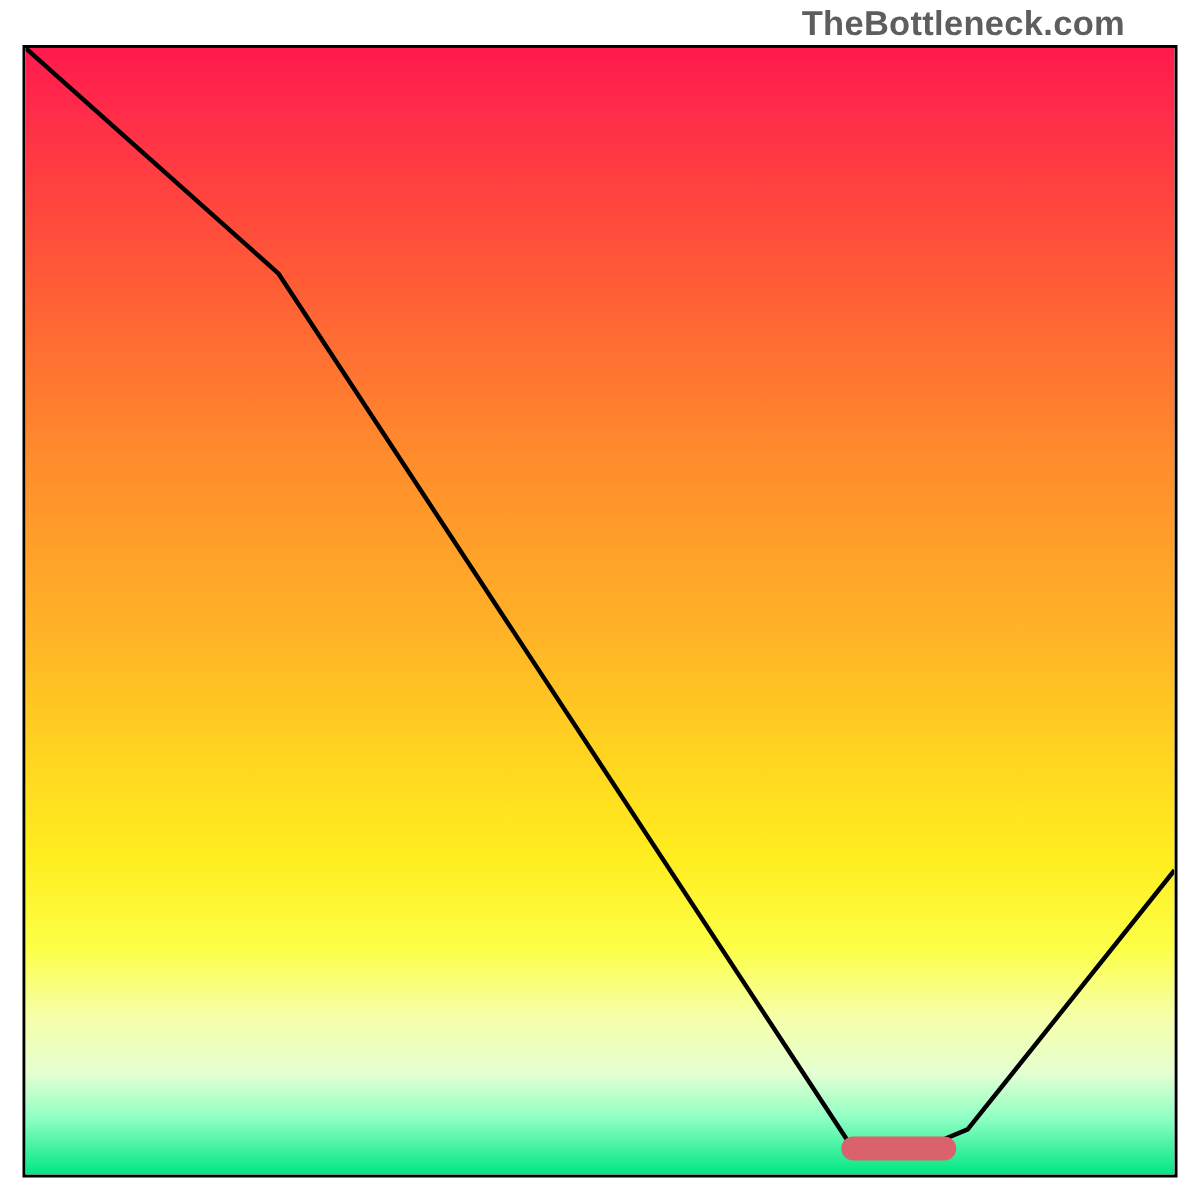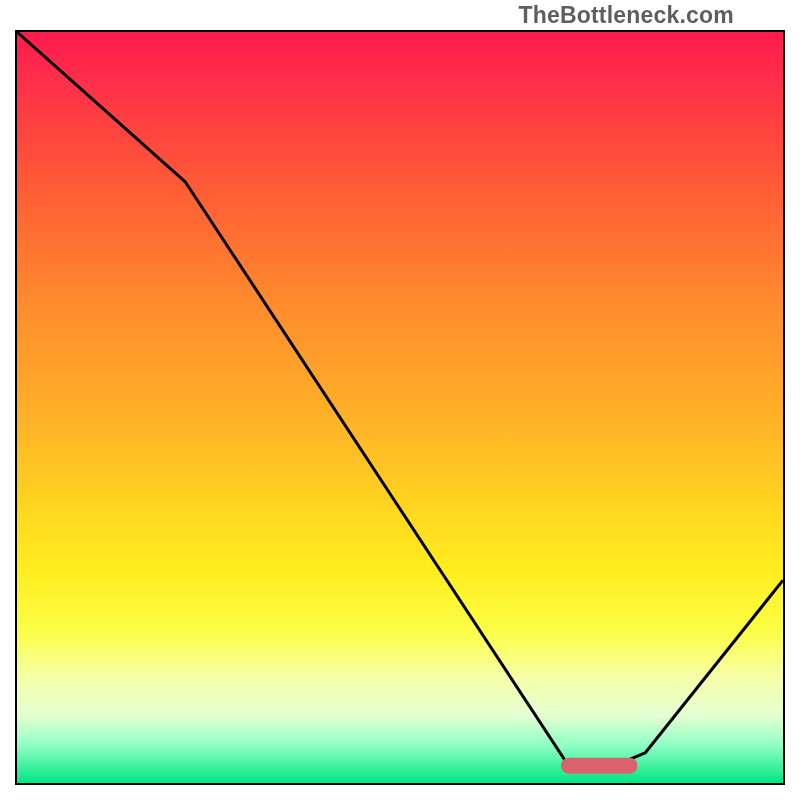--- a/index.html
+++ b/index.html
@@ -7,20 +7,21 @@
     padding: 0;
     width: 800px;
     height: 800px;
     background: #ffffff;
     font-family: Arial, Helvetica, sans-serif;
   }
   .container {
     position: relative;
     width: 744px;
     height: 800px;
+    padding-left: 16px;
   }
   .watermark {
     position: absolute;
     top: 2px;
     right: 10px;
     font-size: 23px;
     font-weight: 600;
     color: #5e5e5e;
     letter-spacing: 0.2px;
   }

